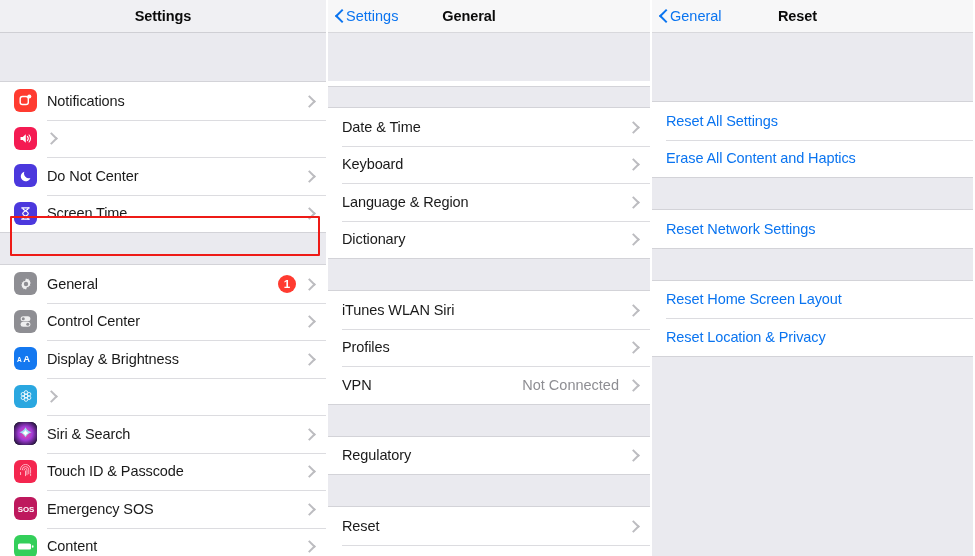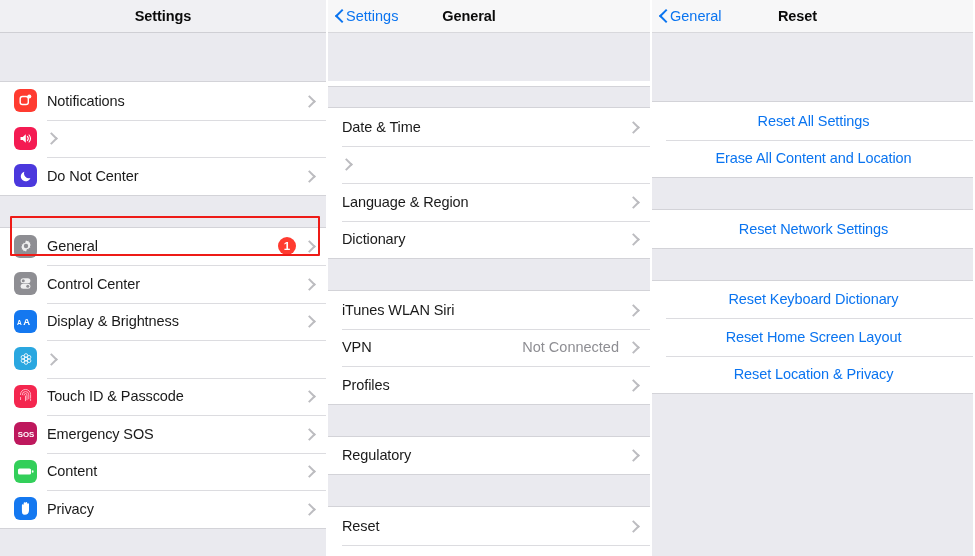--- a/index.html
+++ b/index.html
@@ -118,21 +118,21 @@
   }
   .row.has-icon + .row.has-icon::before { left: 47px; }
 
   .row-label {
     font-size: 14.5px;
     color: #1a1a1a;
     letter-spacing: -0.1px;
     flex: 1 1 auto;
     white-space: nowrap;
   }
-  .row-label.link { color: #0a74f0; text-align: center; }
+  .row-label.link { color: #0a74f0; }
   .row-value {
     font-size: 14.5px;
     color: #8e8e93;
     margin-right: 10px;
     white-space: nowrap;
   }
 
   .chev {
     width: 9px; height: 15px;
     position: relative;
@@ -222,20 +222,30 @@
         <div class="row has-icon">
           <span class="app-icon" style="background:#4b38dd">
             <svg width="14" height="14" viewBox="0 0 24 24">
               <path d="M19.5 15.3A8.2 8.2 0 019.2 4.6a8.4 8.4 0 1010.3 10.7z" fill="#fff"></path>
             </svg>
           </span>
           <span class="row-label">Do Not Center</span>
           <span class="chev"></span>
         </div>
 
+        <div class="row has-icon">
+          <span class="app-icon" style="background:#4b38dd">
+            <svg width="13" height="15" viewBox="0 0 20 24">
+              <path d="M4 3h12M4 21h12M5.5 3c0 4 9 5 9 9s-9 5-9 9" stroke="#fff" stroke-width="1.9" fill="none" stroke-linecap="round"></path>
+              <path d="M14.5 3c0 4-9 5-9 9s9 5 9 9" stroke="#fff" stroke-width="1.9" fill="none" stroke-linecap="round"></path>
+            </svg>
+          </span>
+          <span class="row-label">Screen Time</span>
+          <span class="chev"></span>
+        </div>
       </div>
 
       <div class="gap"></div>
 
       <div class="group">
         <div class="row has-icon">
           <span class="app-icon" style="background:#8e8e93">
             <svg width="16" height="16" viewBox="0 0 24 24">
               <path d="M12 3.2l1.5 1.6 2.1-.6.7 2.1 2.1.7-.6 2.1 1.6 1.5-1.6 1.5.6 2.1-2.1.7-.7 2.1-2.1-.6L12 20.8l-1.5-1.6-2.1.6-.7-2.1-2.1-.7.6-2.1L4.6 13.4 6.2 12 5.6 9.9l2.1-.7.7-2.1 2.1.6z" fill="#eeeeef"></path>
               <circle cx="12" cy="12" r="3.3" fill="#8e8e93"></circle>
@@ -280,20 +290,38 @@
                 <circle cx="7.3" cy="9.3" r="2.6"></circle>
                 <circle cx="16.7" cy="9.3" r="2.6"></circle>
                 <circle cx="7.3" cy="14.7" r="2.6"></circle>
                 <circle cx="16.7" cy="14.7" r="2.6"></circle>
               </g>
             </svg>
           </span>
           <span class="chev"></span>
         </div>
 
+        <div class="row has-icon">
+          <span class="app-icon" style="background:#17121f">
+            <svg width="23" height="23" viewBox="0 0 24 24">
+              <defs>
+                <radialGradient id="sirig" cx="50%" cy="50%" r="62%">
+                  <stop offset="0%" stop-color="#ff4fa3"></stop>
+                  <stop offset="48%" stop-color="#a13bd6"></stop>
+                  <stop offset="100%" stop-color="#1a1030"></stop>
+                </radialGradient>
+              </defs>
+              <rect width="24" height="24" fill="url(#sirig)"></rect>
+              <path d="M12 5.5c1.6 3 3.4 4.6 6.4 5.2-3 .7-4.8 2.3-6.4 5.3-1.6-3-3.4-4.6-6.4-5.3 3-.6 4.8-2.2 6.4-5.2z" fill="#9ce7f5" opacity="0.95"></path>
+              <path d="M12 8.4c.7 1.6 1.7 2.6 3.3 3-1.6.4-2.6 1.4-3.3 3-.7-1.6-1.7-2.6-3.3-3 1.6-.4 2.6-1.4 3.3-3z" fill="#ffffff"></path>
+            </svg>
+          </span>
+          <span class="row-label">Siri &amp; Search</span>
+          <span class="chev"></span>
+        </div>
 
         <div class="row has-icon">
           <span class="app-icon" style="background:#f4264f">
             <svg width="15" height="16" viewBox="0 0 20 22">
               <g fill="none" stroke="#ffc0cd" stroke-width="1.25" stroke-linecap="round">
                 <path d="M3 9a7 7 0 0114 0v4.5"></path>
                 <path d="M5.5 9.4a4.5 4.5 0 019 0v5.5"></path>
                 <path d="M8 9.6a2 2 0 014 0v6.6"></path>
                 <path d="M10 11v6.5"></path>
                 <path d="M3.2 13v3"></path>
@@ -354,46 +382,47 @@
       <div class="group" style="height:6px;border-top:none;overflow:hidden"></div>
 
       <div class="gap sm"></div>
 
       <div class="group">
         <div class="row">
           <span class="row-label">Date &amp; Time</span>
           <span class="chev"></span>
         </div>
         <div class="row">
+          <span class="row-label">Keyboard</span>
           <span class="chev"></span>
         </div>
         <div class="row">
           <span class="row-label">Language &amp; Region</span>
           <span class="chev"></span>
         </div>
         <div class="row">
           <span class="row-label">Dictionary</span>
           <span class="chev"></span>
         </div>
       </div>
 
       <div class="gap"></div>
 
       <div class="group">
         <div class="row">
           <span class="row-label">iTunes WLAN Siri</span>
+          <span class="chev"></span>
+        </div>
+        <div class="row">
+          <span class="row-label">Profiles</span>
           <span class="chev"></span>
         </div>
         <div class="row">
           <span class="row-label">VPN</span>
           <span class="row-value">Not Connected</span>
-          <span class="chev"></span>
-        </div>
-        <div class="row">
-          <span class="row-label">Profiles</span>
           <span class="chev"></span>
         </div>
       </div>
 
       <div class="gap"></div>
 
       <div class="group">
         <div class="row">
           <span class="row-label">Regulatory</span>
           <span class="chev"></span>
@@ -428,39 +457,36 @@
     </div>
     <div class="panel-body">
 
       <div class="gap sm"></div>
 
       <div class="group">
         <div class="row">
           <span class="row-label link">Reset All Settings</span>
         </div>
         <div class="row">
-          <span class="row-label link">Erase All Content and Location</span>
+          <span class="row-label link">Erase All Content and Haptics</span>
         </div>
       </div>
 
       <div class="gap"></div>
 
       <div class="group">
         <div class="row">
           <span class="row-label link">Reset Network Settings</span>
         </div>
       </div>
 
       <div class="gap"></div>
 
       <div class="group">
         <div class="row">
-          <span class="row-label link">Reset Keyboard Dictionary</span>
-        </div>
-        <div class="row">
           <span class="row-label link">Reset Home Screen Layout</span>
         </div>
         <div class="row">
           <span class="row-label link">Reset Location &amp; Privacy</span>
         </div>
       </div>
 
     </div>
 
   </div>

